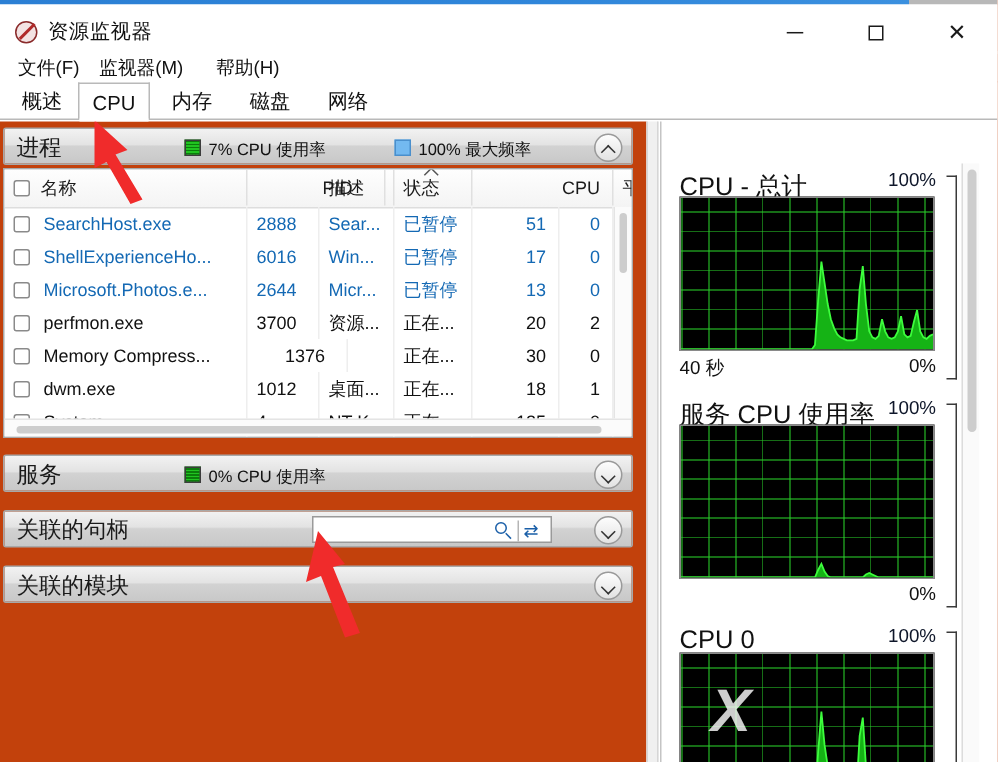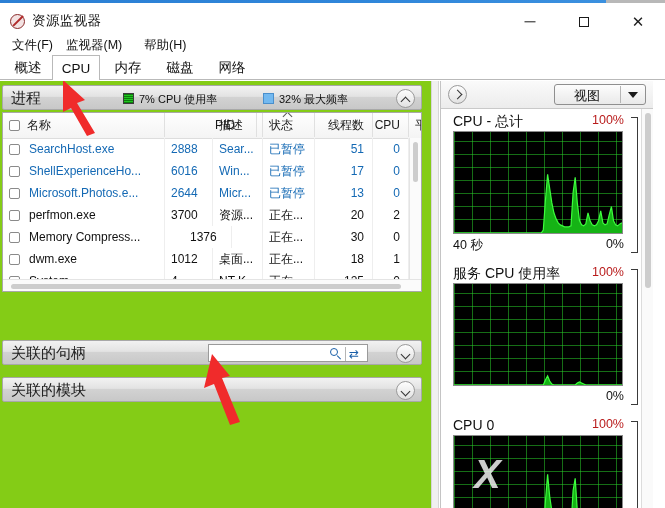--- a/index.html
+++ b/index.html
@@ -44,21 +44,21 @@
        display:flex;align-items:center;justify-content:center;box-sizing:border-box;}
   .tab.sel{background:#fff;border-left:1px solid #b9b9b9;border-right:1px solid #b9b9b9;border-top:1px solid #b9b9b9;z-index:3;}
   .tab.sel:after{content:"";position:absolute;left:0;right:0;bottom:-1px;height:2px;background:#fff;}
   .t0{left:4px;width:48px;}
   .t1{left:52px;width:48px;}
   .t2{left:104px;width:48px;}
   .t3{left:156px;width:48px;}
   .t4{left:208px;width:48px;}
 
   
-  .leftpane{position:absolute;left:0;top:81px;width:431px;height:427px;background:#84cc16;overflow:hidden;}
+  .leftpane{position:absolute;left:0;top:81px;width:431px;height:427px;background:#c2410c;overflow:hidden;}
   .vsplit{position:absolute;left:431px;top:81px;width:8px;height:427px;background:#f0f0f0;border-left:1px solid #d6d6d6;border-right:1px solid #d6d6d6;box-sizing:border-box;}
 
   .sechdr{position:absolute;left:2px;height:25px;width:420px;
     background:linear-gradient(to bottom,#f2f2f2 0%,#e3e3e3 45%,#d2d2d2 50%,#c8c8c8 100%);
     border:1px solid #a8a8a8;border-radius:2px;box-sizing:border-box;}
   .sechdr .stitle{position:absolute;left:8px;top:3px;font-size:15px;color:#1a1a1a;}
   .sechdr .meta{position:absolute;top:6px;font-size:11px;color:#111;}
   .swatch{position:absolute;top:7px;width:11px;height:11px;border:1px solid #3c3c3c;box-sizing:border-box;}
   .swatch.green{background:
      repeating-linear-gradient(0deg,#0b7d0b 0 1px,#21c421 1px 2px),
@@ -112,22 +112,22 @@
      background:linear-gradient(to bottom,#fdfdfd,#e2e2e2);border:1px solid #9a9a9a;box-sizing:border-box;}
   .collapsebtn:before{content:"";position:absolute;left:5px;top:5px;width:6px;height:6px;
      border-right:1.6px solid #333;border-top:1.6px solid #333;transform:rotate(45deg);}
   .viewbtn{position:absolute;right:7px;top:3px;width:92px;height:21px;
      background:linear-gradient(to bottom,#fdfdfd,#e9e9e9);border:1px solid #8f8f8f;border-radius:3px;box-sizing:border-box;}
   .viewbtn .lbl{position:absolute;left:0;right:26px;top:2px;text-align:center;font-size:13px;color:#111;}
   .viewbtn .vsep{position:absolute;right:24px;top:1px;width:1px;height:17px;background:#b5b5b5;}
   .viewbtn .arw{position:absolute;right:7px;top:7px;width:0;height:0;border-left:5px solid transparent;border-right:5px solid transparent;border-top:6px solid #1a1a1a;}
 
   .gblock{position:absolute;left:0;width:205px;}
-  .glabel{position:absolute;left:12px;font-size:14px;color:#111;}
-  .gmax{position:absolute;right:22px;font-size:12.5px;color:#b91c1c;}
+  .glabel{position:absolute;left:12px;font-size:17px;color:#111;}
+  .gmax{position:absolute;right:22px;font-size:12.5px;color:#0f172a;}
   .gmin{position:absolute;right:22px;font-size:12.5px;color:#111;}
   .gsec{position:absolute;left:12px;font-size:12.5px;color:#111;}
   .graph{position:absolute;left:12px;background:#000;border:1px solid #8a8a8a;box-sizing:border-box;overflow:hidden;}
   .grid{position:absolute;left:0;top:0;right:0;bottom:0;
     background-image:
       repeating-linear-gradient(90deg,rgba(40,200,40,.55) 0 1px,transparent 1px 18px),
       repeating-linear-gradient(0deg,rgba(40,200,40,.55) 0 1px,transparent 1px 13px);}
   .brk{position:absolute;border:1px solid #3a3a3a;border-left:none;width:7px;box-sizing:border-box;}
 
   .rscrollbar{position:absolute;right:0;top:28px;width:12px;bottom:0;background:#fafafa;border-left:1px solid #dcdcdc;box-sizing:border-box;}
@@ -184,42 +184,39 @@
     <div class="tab t4">网络</div>
   </div>
 
   <div class="leftpane">
 
     <div class="sechdr" style="top:4px;">
       <div class="stitle">进程</div>
       <div class="swatch green" style="left:120px;"></div>
       <div class="meta" style="left:136px;">7% CPU 使用率</div>
       <div class="swatch blue" style="left:260px;"></div>
-      <div class="meta" style="left:276px;">32% 最大频率</div>
+      <div class="meta" style="left:276px;">100% 最大频率</div>
       <div class="chev up"></div>
     </div>
 
     <div class="ptable">
       <div class="hdrrow">
         <div class="hcell" style="left:0;width:162px;">
           <span class="cbx"></span>
           <span style="margin-left:7px;">名称</span>
         </div>
         <div class="hcell" style="left:162px;width:48px;margin-left:44px;">
           <span>PID</span>
         </div>
         <div class="hcell" style="left:210px;width:50px;">
           <span>描述</span>
         </div>
         <div class="hcell" style="left:260px;width:52px;">
           <span class="sortcaret"></span>
           <span>状态</span>
-        </div>
-        <div class="hcell num" style="left:312px;width:58px;">
-          <span>线程数</span>
         </div>
         <div class="hcell num" style="left:370px;width:36px;">
           <span>CPU</span>
         </div>
         <div class="hcell" style="left:406px;width:22px;border-right:none;">
           <span>平</span>
         </div>
       </div>
 
       <div id="rows-host">
@@ -303,20 +300,26 @@
         </div>
 
       <div class="vscroll">
         <div class="vthumb"></div>
       </div>
       <div class="hscroll">
         <div class="hthumb"></div>
       </div>
     </div>
 
+    <div class="sechdr" style="top:222px;">
+      <div class="stitle">服务</div>
+      <div class="swatch green" style="left:120px;"></div>
+      <div class="meta" style="left:136px;">0% CPU 使用率</div>
+      <div class="chev"></div>
+    </div>
 
     <div class="sechdr" style="top:296px;">
       <div class="stitle">关联的模块</div>
       <div class="chev"></div>
     </div>
 
     <div class="sechdr" style="top:259px;">
       <div class="stitle">关联的句柄</div>
       <div class="searchbox">
         <div class="mag">
@@ -326,28 +329,20 @@
         <div class="sep"></div>
         <div class="refresh">⇄</div>
       </div>
       <div class="chev"></div>
     </div>
   </div>
 
   <div class="vsplit"></div>
 
   <div class="rightpane">
-    <div class="rtoolbar">
-      <div class="collapsebtn"></div>
-      <div class="viewbtn">
-        <div class="lbl">视图</div>
-        <div class="vsep"></div>
-        <div class="arw"></div>
-      </div>
-    </div>
 
     <div class="gblock" style="top:28px;height:152px;">
       <div class="glabel" style="top:4px;">CPU - 总计</div>
       <div class="gmax" style="top:4px;">100%</div>
       <div class="graph" style="top:22px;width:170px;height:103px;">
         <div class="grid"></div>
         <svg width="168" height="101" viewBox="0 0 168 101" preserveAspectRatio="none" style="position:absolute;left:0;top:0;">
           <polygon id="svg-g0" points="0,101 0.0,101.0 2.1,101.0 4.3,101.0 6.4,101.0 8.5,101.0 10.6,101.0 12.8,101.0 14.9,101.0 17.0,101.0 19.1,101.0 21.3,101.0 23.4,101.0 25.5,101.0 27.6,101.0 29.8,101.0 31.9,101.0 34.0,101.0 36.2,101.0 38.3,101.0 40.4,101.0 42.5,101.0 44.7,101.0 46.8,101.0 48.9,101.0 51.0,101.0 53.2,101.0 55.3,101.0 57.4,101.0 59.5,101.0 61.7,101.0 63.8,101.0 65.9,101.0 68.1,101.0 70.2,101.0 72.3,101.0 74.4,101.0 76.6,101.0 78.7,101.0 80.8,101.0 82.9,101.0 85.1,101.0 87.2,101.0 89.3,98.0 91.4,68.7 93.6,42.4 95.7,56.6 97.8,70.7 99.9,80.8 102.1,86.9 104.2,90.9 106.3,92.9 108.5,93.9 110.6,94.9 112.7,94.9 114.8,94.9 117.0,93.9 119.1,60.6 121.2,45.4 123.3,70.7 125.5,88.9 127.6,92.9 129.7,93.9 131.8,91.9 134.0,80.8 136.1,88.9 138.2,92.9 140.4,93.9 142.5,92.9 144.6,88.9 146.7,78.8 148.9,90.9 151.0,92.9 153.1,91.9 155.2,82.8 157.4,74.7 159.5,88.9 161.6,92.9 163.7,93.9 165.9,91.9 168.0,90.9 168,101" fill="#15b315" stroke="none"></polygon>
           <polyline id="svg-l0" points="0.0,101.0 2.1,101.0 4.3,101.0 6.4,101.0 8.5,101.0 10.6,101.0 12.8,101.0 14.9,101.0 17.0,101.0 19.1,101.0 21.3,101.0 23.4,101.0 25.5,101.0 27.6,101.0 29.8,101.0 31.9,101.0 34.0,101.0 36.2,101.0 38.3,101.0 40.4,101.0 42.5,101.0 44.7,101.0 46.8,101.0 48.9,101.0 51.0,101.0 53.2,101.0 55.3,101.0 57.4,101.0 59.5,101.0 61.7,101.0 63.8,101.0 65.9,101.0 68.1,101.0 70.2,101.0 72.3,101.0 74.4,101.0 76.6,101.0 78.7,101.0 80.8,101.0 82.9,101.0 85.1,101.0 87.2,101.0 89.3,98.0 91.4,68.7 93.6,42.4 95.7,56.6 97.8,70.7 99.9,80.8 102.1,86.9 104.2,90.9 106.3,92.9 108.5,93.9 110.6,94.9 112.7,94.9 114.8,94.9 117.0,93.9 119.1,60.6 121.2,45.4 123.3,70.7 125.5,88.9 127.6,92.9 129.7,93.9 131.8,91.9 134.0,80.8 136.1,88.9 138.2,92.9 140.4,93.9 142.5,92.9 144.6,88.9 146.7,78.8 148.9,90.9 151.0,92.9 153.1,91.9 155.2,82.8 157.4,74.7 159.5,88.9 161.6,92.9 163.7,93.9 165.9,91.9 168.0,90.9" fill="none" stroke="#3dfd3d" stroke-width="1.2"></polyline>
         </svg>

